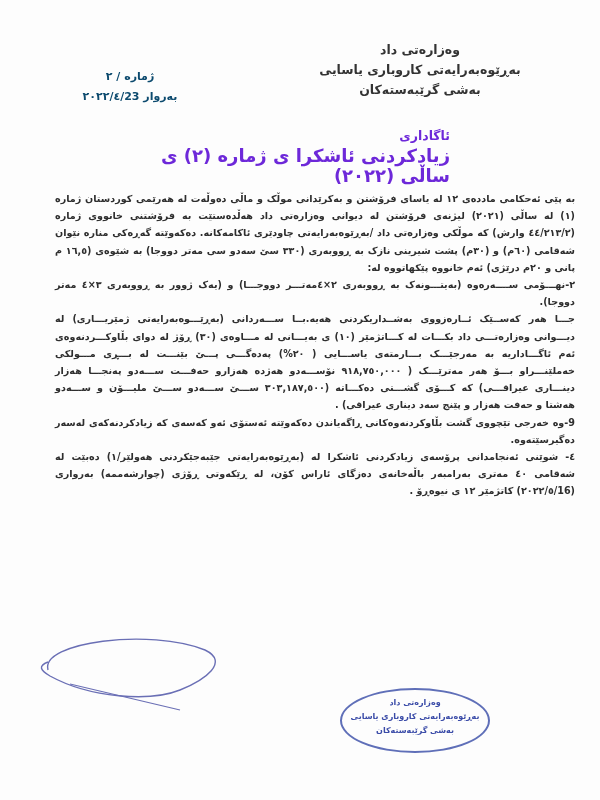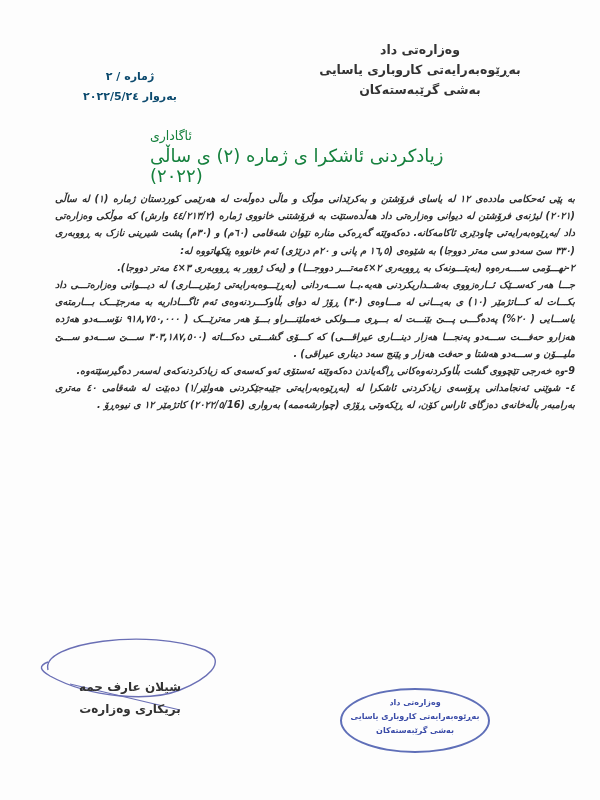--- a/index.html
+++ b/index.html
@@ -16,29 +16,29 @@
     direction: rtl; text-align: center;
     font-size: 12.5px; font-weight: bold; line-height: 20px; color: #333;
   }
   .hdr-left {
     position: absolute; top: 50px; left: 70px; width: 120px;
     direction: rtl; text-align: center;
     font-size: 11px; font-weight: bold; line-height: 20px; color: #0c4a6e; margin-top: 17px;
   }
   .title-block {
     position: absolute; top: 126px; left: 150px; width: 300px;
-    direction: rtl; text-align: left;
-    font-weight: normal; color: #15803d;
+    direction: rtl; text-align: right;
+    font-weight: bold; color: #6d28d9;
   }
   .title-block .t1 { font-size: 12.5px; line-height: 20px; }
   .title-block .t2 { font-size: 18px; line-height: 20px; }
   .body {
     position: absolute; top: 190px; left: 55px; width: 520px;
     direction: rtl; text-align: justify;
-    font-size: 9.6px; font-weight: bold; line-height: 17.2px; color: #2e2e2e; font-style: italic;
+    font-size: 9.6px; font-weight: bold; line-height: 17.2px; color: #2e2e2e;
   }
   .body p { margin: 0; }
   .sign-block {
     position: absolute; top: 676px; left: 70px; width: 120px;
     direction: rtl; text-align: center;
     font-size: 12px; font-weight: bold; line-height: 22px; color: #333;
   }
   .signature {
     position: absolute; top: 632px; left: 30px; width: 200px; height: 80px;
   }
@@ -56,45 +56,41 @@
 <div class="page">
 
   <div class="hdr-right">
     <div>وەزارەتی داد</div>
     <div>بەڕێوەبەرایەتی کاروباری یاسایی</div>
     <div>بەشی گرێبەستەکان</div>
   </div>
 
   <div class="hdr-left">
     <div>ژمارە / ٢</div>
-    <div>بەروار  ٢٠٢٢/5/٢٤</div>
+    <div>بەروار  ٢٠٢٢/٤/23</div>
   </div>
 
   <div class="title-block">
     <div class="t1">ئاگاداری</div>
     <div class="t2">زیادکردنی ئاشکرا ی ژمارە (٢) ی ساڵی (٢٠٢٢)</div>
   </div>
 
   <div class="body">
     <p>بە پێی ئەحکامی ماددەی ١٢ لە یاسای فرۆشتن و بەکرێدانی موڵک و ماڵی دەوڵەت لە هەرێمی کوردستان ژمارە (١) لە ساڵی (٢٠٢١) لیژنەی فرۆشتن لە دیوانی وەزارەتی داد هەڵدەستێت بە فرۆشتنی خانووی ژمارە (٤٤/٢١٣/٢ وارش) کە موڵکی  وەزارەتی داد /بەڕێوەبەرایەتی چاودێری ئاکامەکانە. دەکەوێتە گەڕەکی منارە نێوان شەقامی (٦٠م) و (٣٠م) پشت شیرینی نازک بە ڕووبەری (٣٣٠ سێ سەدو سی مەتر دووجا) بە شێوەی (١٦,٥ م پانی و ٢٠م درێژی) ئەم خانووە پێکهاتووە لە:</p>
     <p>٢-نهـــۆمی ســــەرەوە (بەیتـــونەک بە ڕووبەری ٢×٤مەتـــر دووجـــا) و (یەک ژوور بە ڕووبەری ٣×٤ مەتر دووجا).</p>
     <p>جـــا هەر کەســێک ئــارەزووی بەشــداریکردنی هەیە.بــا ســـەردانی (بەڕێـــوەبەرایەتی ژمێریـــاری) لە دیـــوانی وەزارەتـــی داد بکـــات لە کـــاتژمێر (١٠) ی بەیـــانی لە مـــاوەی (٣٠) ڕۆژ لە دوای بڵاوکـــردنەوەی  ئەم ئاگـــاداریە بە مەرجێـــک بـــارمتەی یاســـایی ( ٢٠%) پەدەگـــی پـــێ بێنـــت لە بـــڕی مـــولکی خەملێنـــراو بـــۆ هەر مەترێـــک ( ٩١٨,٧٥٠,٠٠٠ نۆســـەدو هەژدە هەزارو حەفـــت ســـەدو پەنجـــا هەزار دینـــاری عیراقـــی) کە کـــۆی گشـــتی دەکـــاتە (٣٠٣,١٨٧,٥٠٠ ســـێ ســـەدو ســـێ ملیـــۆن و ســـەدو هەشتا و حەفت هەزار و پێنج سەد دیناری عیراقی) .</p>
     <p>9-وە خەرجی تێچووی گشت بڵاوکردنەوەکانی ڕاگەیاندن دەکەوێتە  ئەستۆی ئەو کەسەی کە زیادکردنەکەی لەسەر دەگیرسێتەوە.</p>
     <p>٤- شوێنی ئەنجامدانی پرۆسەی زیادکردنی ئاشکرا لە (بەڕێوەبەرایەتی جێبەجێکردنی هەولێر/١) دەبێت لە شەقامی ٤٠ مەتری بەرامبەر باڵەخانەی دەزگای ئاراس کۆن، لە ڕێکەوتی ڕۆژی (چوارشەممە) بەرواری (٢٠٢٢/٥/16) کاتژمێر ١٢ ی نیوەڕۆ .</p>
   </div>
 
   <svg class="signature" viewBox="0 0 200 80">
     <path d="M18 38 C 10 10, 120 -4, 175 18 C 200 30, 175 48, 150 58 C 120 70, 60 66, 20 44 C 10 38, 8 34, 18 30" fill="none" stroke="#6a6fb5" stroke-width="1.4"></path>
     <path d="M40 52 L 150 78" fill="none" stroke="#6a6fb5" stroke-width="1.2"></path>
   </svg>
 
-  <div class="sign-block">
-    <div>شیلان عارف حمه</div>
-    <div>بریکاری وەزارەت</div>
-  </div>
 
   <div class="stamp">
     <div>وەزارەتی داد</div>
     <div>بەڕێوەبەرایەتی کاروباری یاسایی</div>
     <div>بەشی گرێبەستەکان</div>
   </div>
 
 </div>
 
 </body></html>

